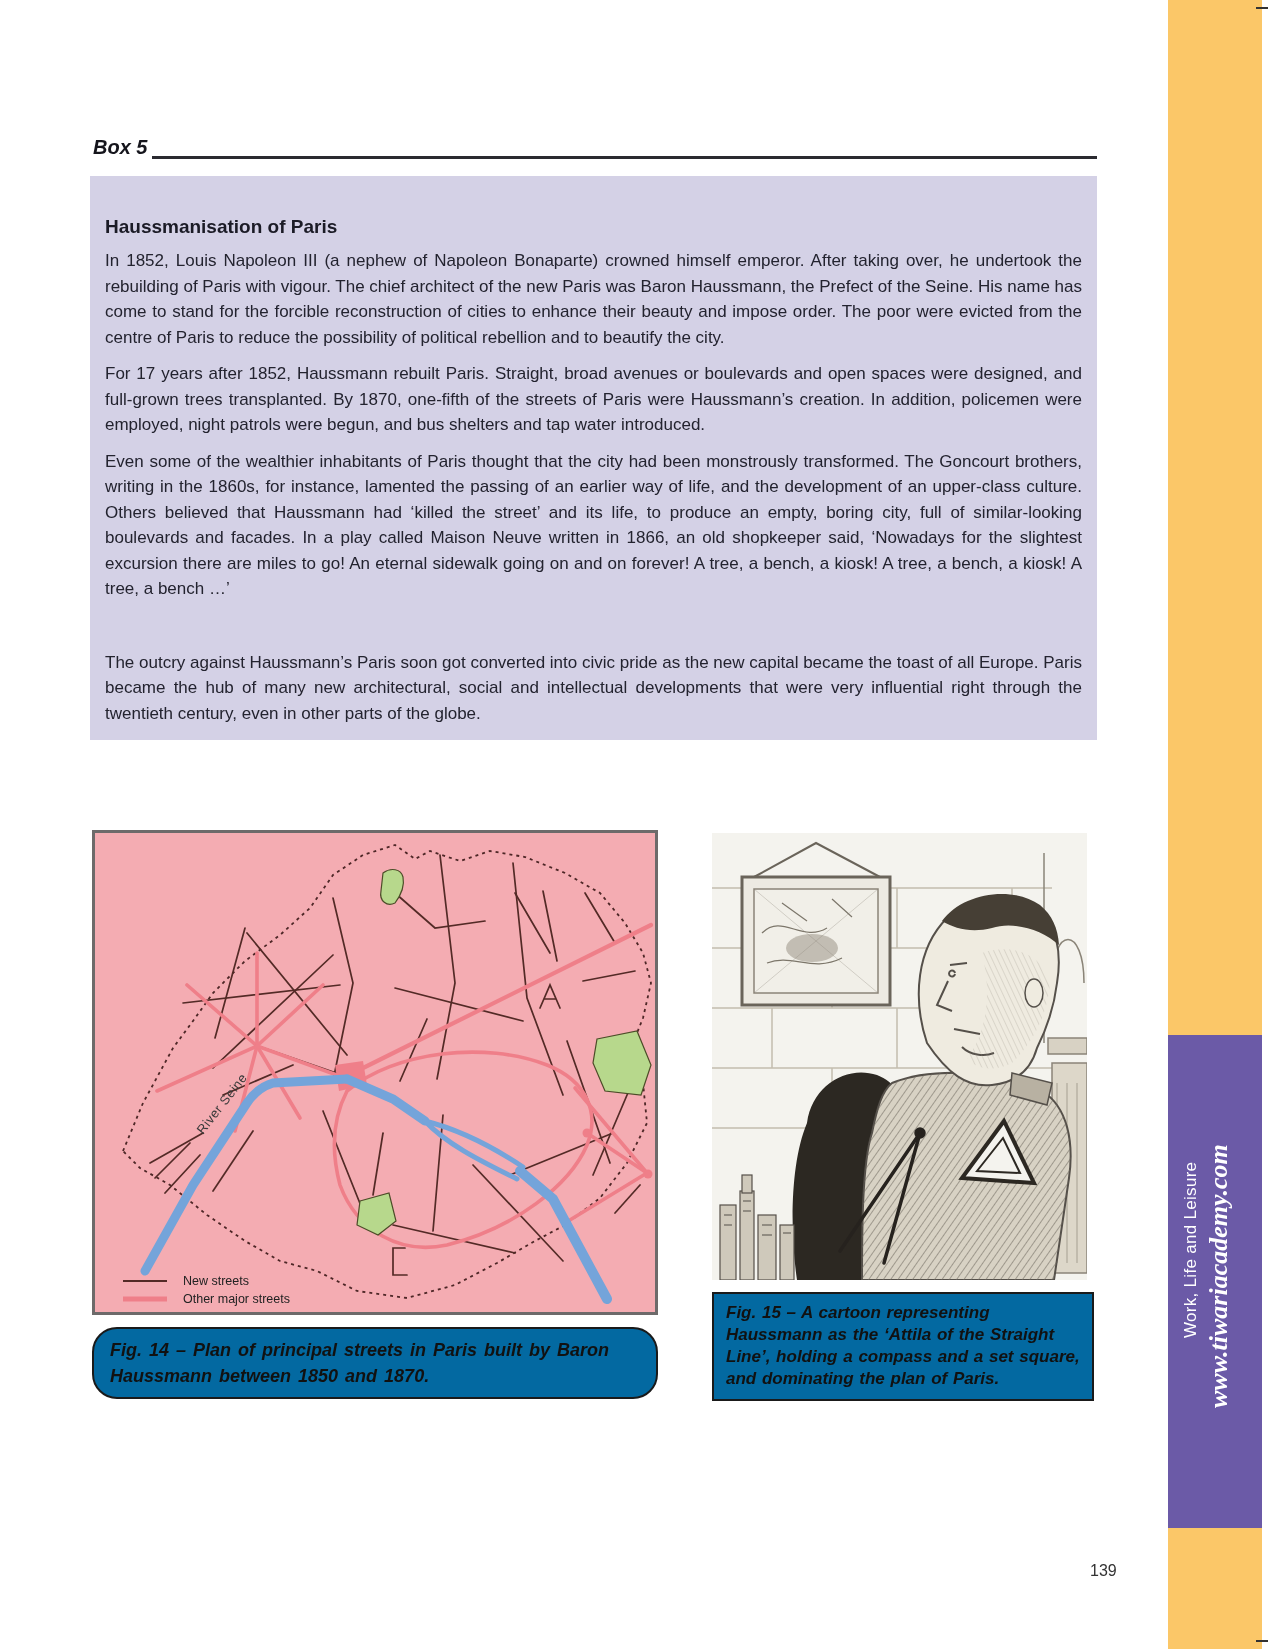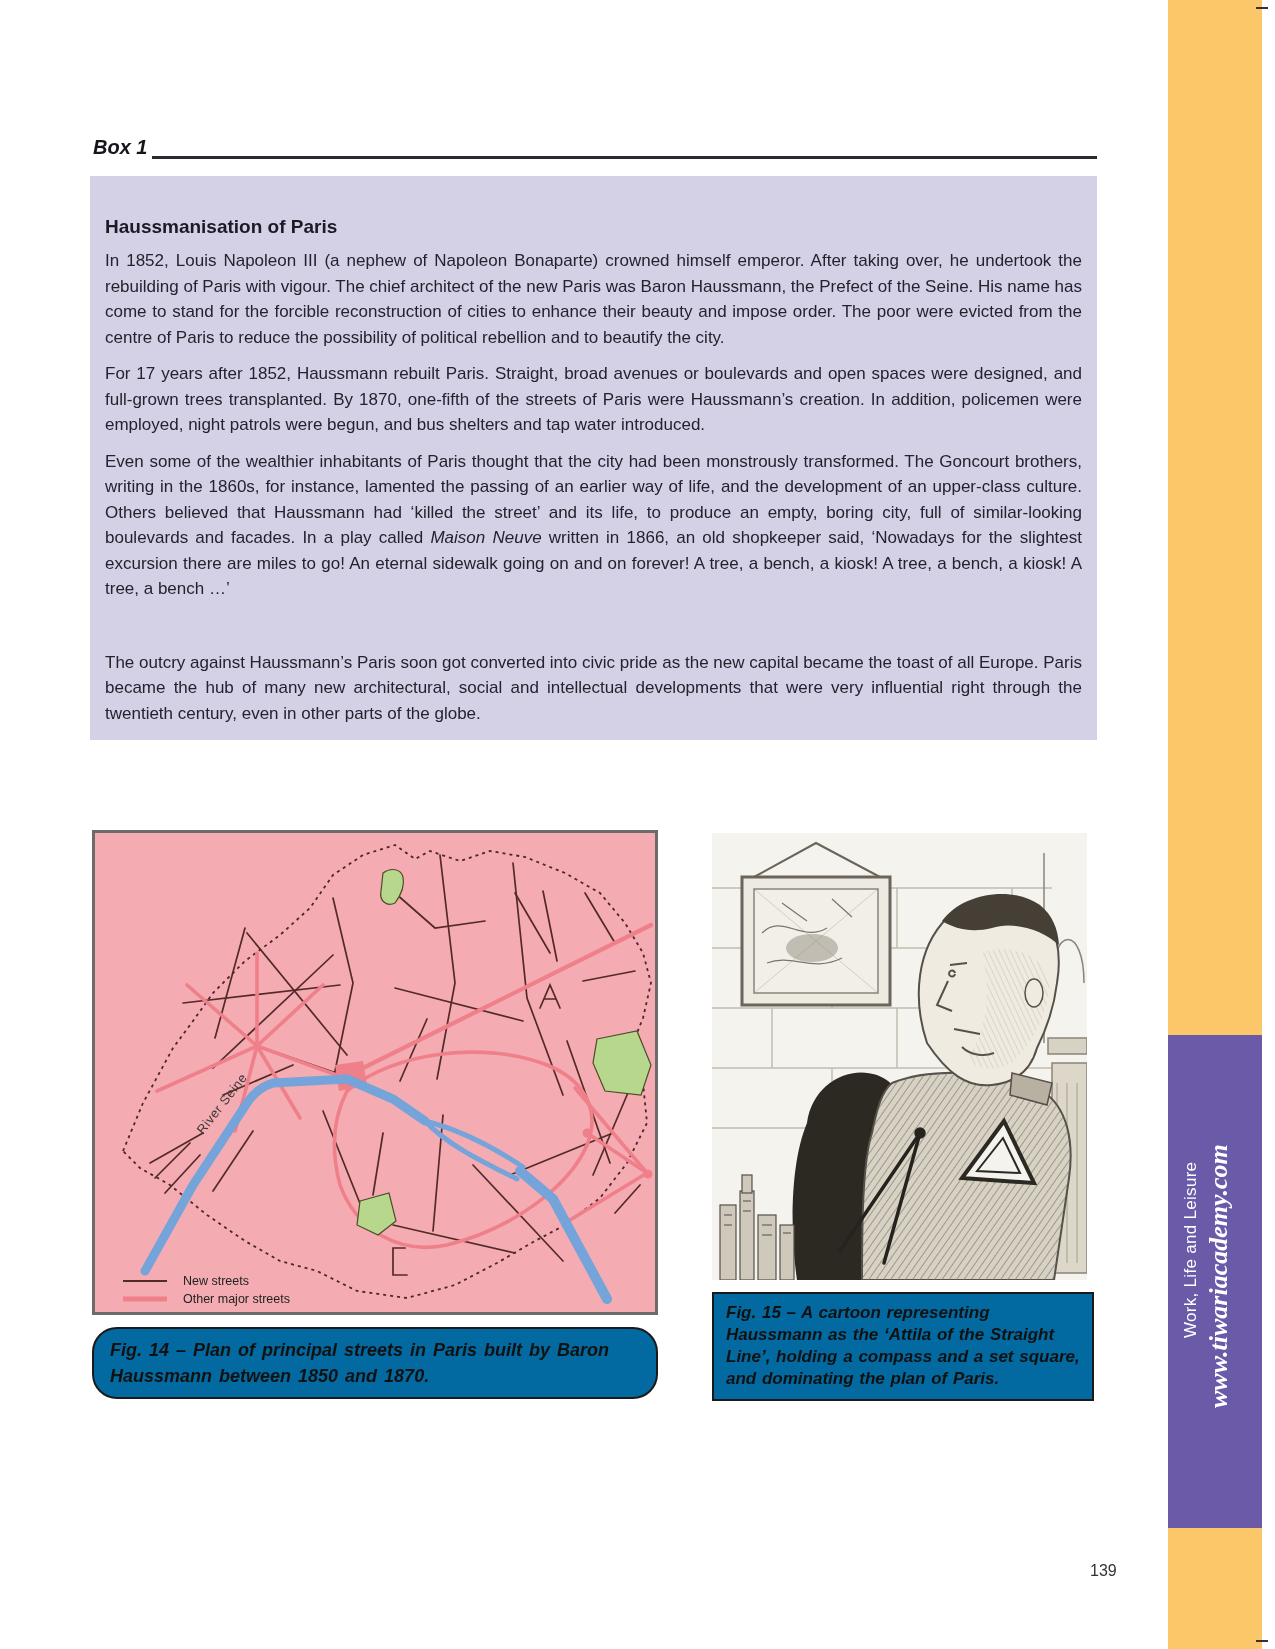--- a/index.html
+++ b/index.html
@@ -7,21 +7,21 @@
         font-family:"Liberation Sans",sans-serif;}
   
   .box1-label{position:absolute;left:93px;top:136px;font:italic bold 20px "Liberation Sans",sans-serif;color:#15151c;}
   .box1-rule{position:absolute;left:152px;top:156px;width:945px;height:3px;background:#2a2a30;}
   
   .info-box{position:absolute;left:90px;top:176px;width:1007px;background:#d4d1e6;
             padding:40px 15px 14px 15px;box-sizing:border-box;color:#23232f;}
   .info-box h3{margin:0 0 10px 0;font:bold 19px "Liberation Sans",sans-serif;color:#1b1b26;}
   .info-box p{margin:0 0 11px 0;font:17px/1.5 "Liberation Sans",sans-serif;text-align:justify;}
   .info-box p:last-child{margin-bottom:0;margin-top:48px;}
-  .it{font-style:italic;}
+  .it{}
   
   .map-frame{position:absolute;left:92px;top:830px;width:566px;height:485px;border:3px solid #6d6a6a;box-sizing:border-box;background:#f4acb2;}
   .caption{border:2px solid #1a1a1a;background:#0369a1;color:#111;box-sizing:border-box;
            font-family:"Liberation Sans",sans-serif;font-style:italic;font-weight:bold;}
   .cap14{position:absolute;left:92px;top:1327px;width:566px;padding:9px 16px 8px 16px;
          font-size:18px;line-height:1.42;word-spacing:2px;border-radius:25px;}
   
   .engraving{position:absolute;left:712px;top:833px;width:375px;height:447px;}
   .cap15{position:absolute;left:712px;top:1292px;width:382px;padding:8px 12px 9px 12px;
          font-size:17px;line-height:1.3;word-spacing:1px;}
@@ -36,21 +36,21 @@
                font:16px "Liberation Sans",sans-serif;color:#333;}
   .crop-mark{position:absolute;width:12px;height:2px;background:#333;}
   .crop-top{left:1256px;top:7px;}
   .crop-bottom{left:1256px;top:1640px;}
 </style>
 </head>
 <body>
 
 <div class="page">
 
-  <span class="box1-label">Box 1</span>
+  <span class="box1-label">Box 5</span>
   <div class="box1-rule"></div>
 
   <div class="info-box">
     <h3>Haussmanisation of Paris</h3>
     <p>In 1852, Louis Napoleon III (a nephew of Napoleon Bonaparte) crowned himself emperor. After taking over, he undertook the rebuilding of Paris with vigour. The chief architect of the new Paris was Baron Haussmann, the Prefect of the Seine. His name has come to stand for the forcible reconstruction of cities to enhance their beauty and impose order. The poor were evicted from the centre of Paris to reduce the possibility of political rebellion and to beautify the city.</p>
     <p>For 17 years after 1852, Haussmann rebuilt Paris. Straight, broad avenues or boulevards and open spaces were designed, and full-grown trees transplanted. By 1870, one-fifth of the streets of Paris were Haussmann’s creation. In addition, policemen were employed, night patrols were begun, and bus shelters and tap water introduced.</p>
     <p><span>Even some of the wealthier inhabitants of Paris thought that the city had been monstrously transformed. The Goncourt brothers, writing in the 1860s, for instance, lamented the passing of an earlier way of life, and the development of an upper-class culture. Others believed that Haussmann had ‘killed the street’ and its life, to produce an empty, boring city, full of similar-looking boulevards and facades. In a play called </span><span class="it">Maison Neuve</span><span> written in 1866, an old shopkeeper said, ‘Nowadays for the slightest excursion there are miles to go! An eternal sidewalk going on and on forever! A tree, a bench, a kiosk! A tree, a bench, a kiosk! A tree, a bench …’</span></p>
     <p>The outcry against Haussmann’s Paris soon got converted into civic pride as the new capital became the toast of all Europe. Paris became the hub of many new architectural, social and intellectual developments that were very influential right through the twentieth century, even in other parts of the globe.</p>
   </div>
 

